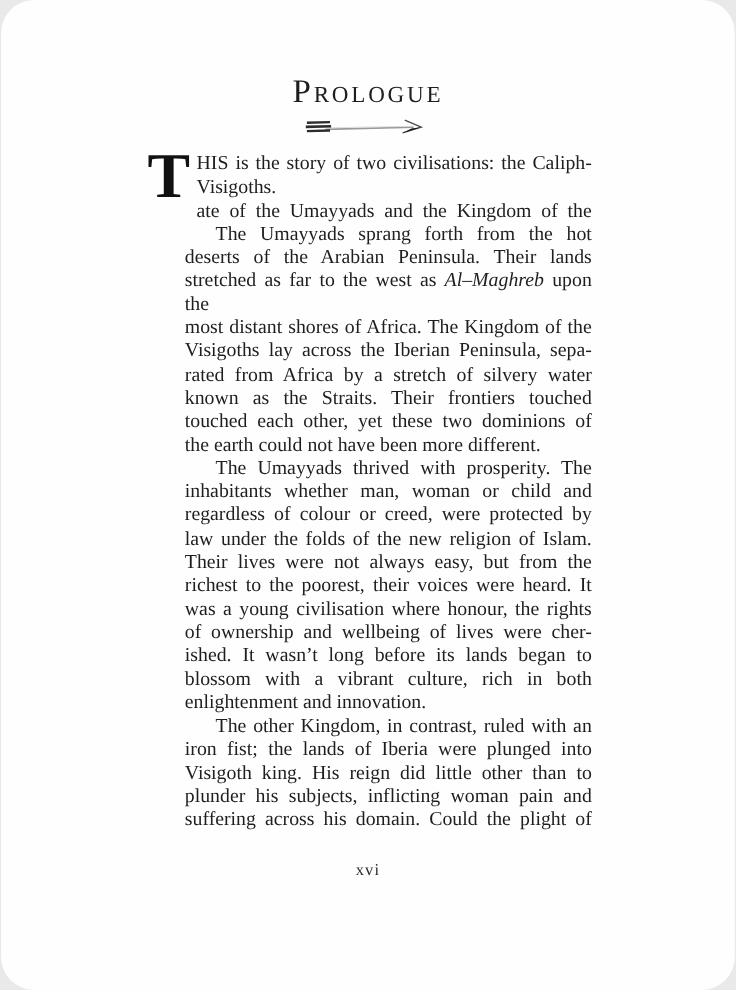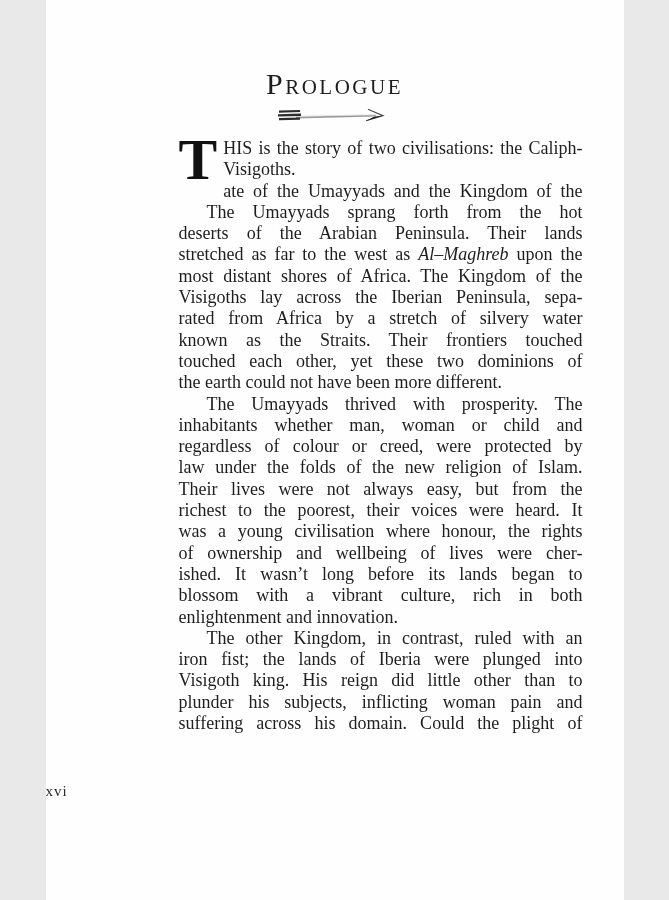--- a/index.html
+++ b/index.html
@@ -2,27 +2,28 @@
 <html><head>
 <meta charset="utf-8">
 <style>
   html, body {
     margin: 0;
     padding: 0;
     background: #e9e9e9;
   }
   .page {
     position: relative;
-    width: 578px;
+    width: 667px;
     height: 900px;
     margin: 0 auto;
     background: #fefefe;
     font-family: "Liberation Serif", "DejaVu Serif", serif;
     color: var(--ink, #1e1e1e);
     overflow: hidden;
+    border-radius: 30px;
   }
   .title {
     position: absolute;
     top: 68px;
     left: 0;
     width: 100%;
     text-align: center;
     font-variant: small-caps;
     font-size: 30px;
     line-height: 32px;
@@ -44,38 +45,40 @@
     left: 133px;
     top: 138px;
     width: 404px;
     font-size: 18px;
     line-height: 21.3px;
   }
   .para { margin: 0; }
   .line {
     text-align: justify;
     text-align-last: justify;
+    margin-left: 34px;
   }
   .line.last { text-align-last: left; }
   .line.indent { text-indent: 28px; }
   .dropcap {
     float: left;
     font-size: 58px;
     line-height: 40px;
     height: 41px;
     font-weight: bold;
     padding: 2px 6px 0 0;
     color: #111;
   }
   em { font-style: italic; }
   .page-number {
     position: absolute;
     top: 783px;
     left: 0;
     width: 100%;
+    text-align: center;
     font-size: 15px;
     letter-spacing: 1px;
     color: #2a2a2a;
   }
 </style>
 </head>
 <body>
 
 <div class="page" style="--ink: #1e1e1e;">
 

